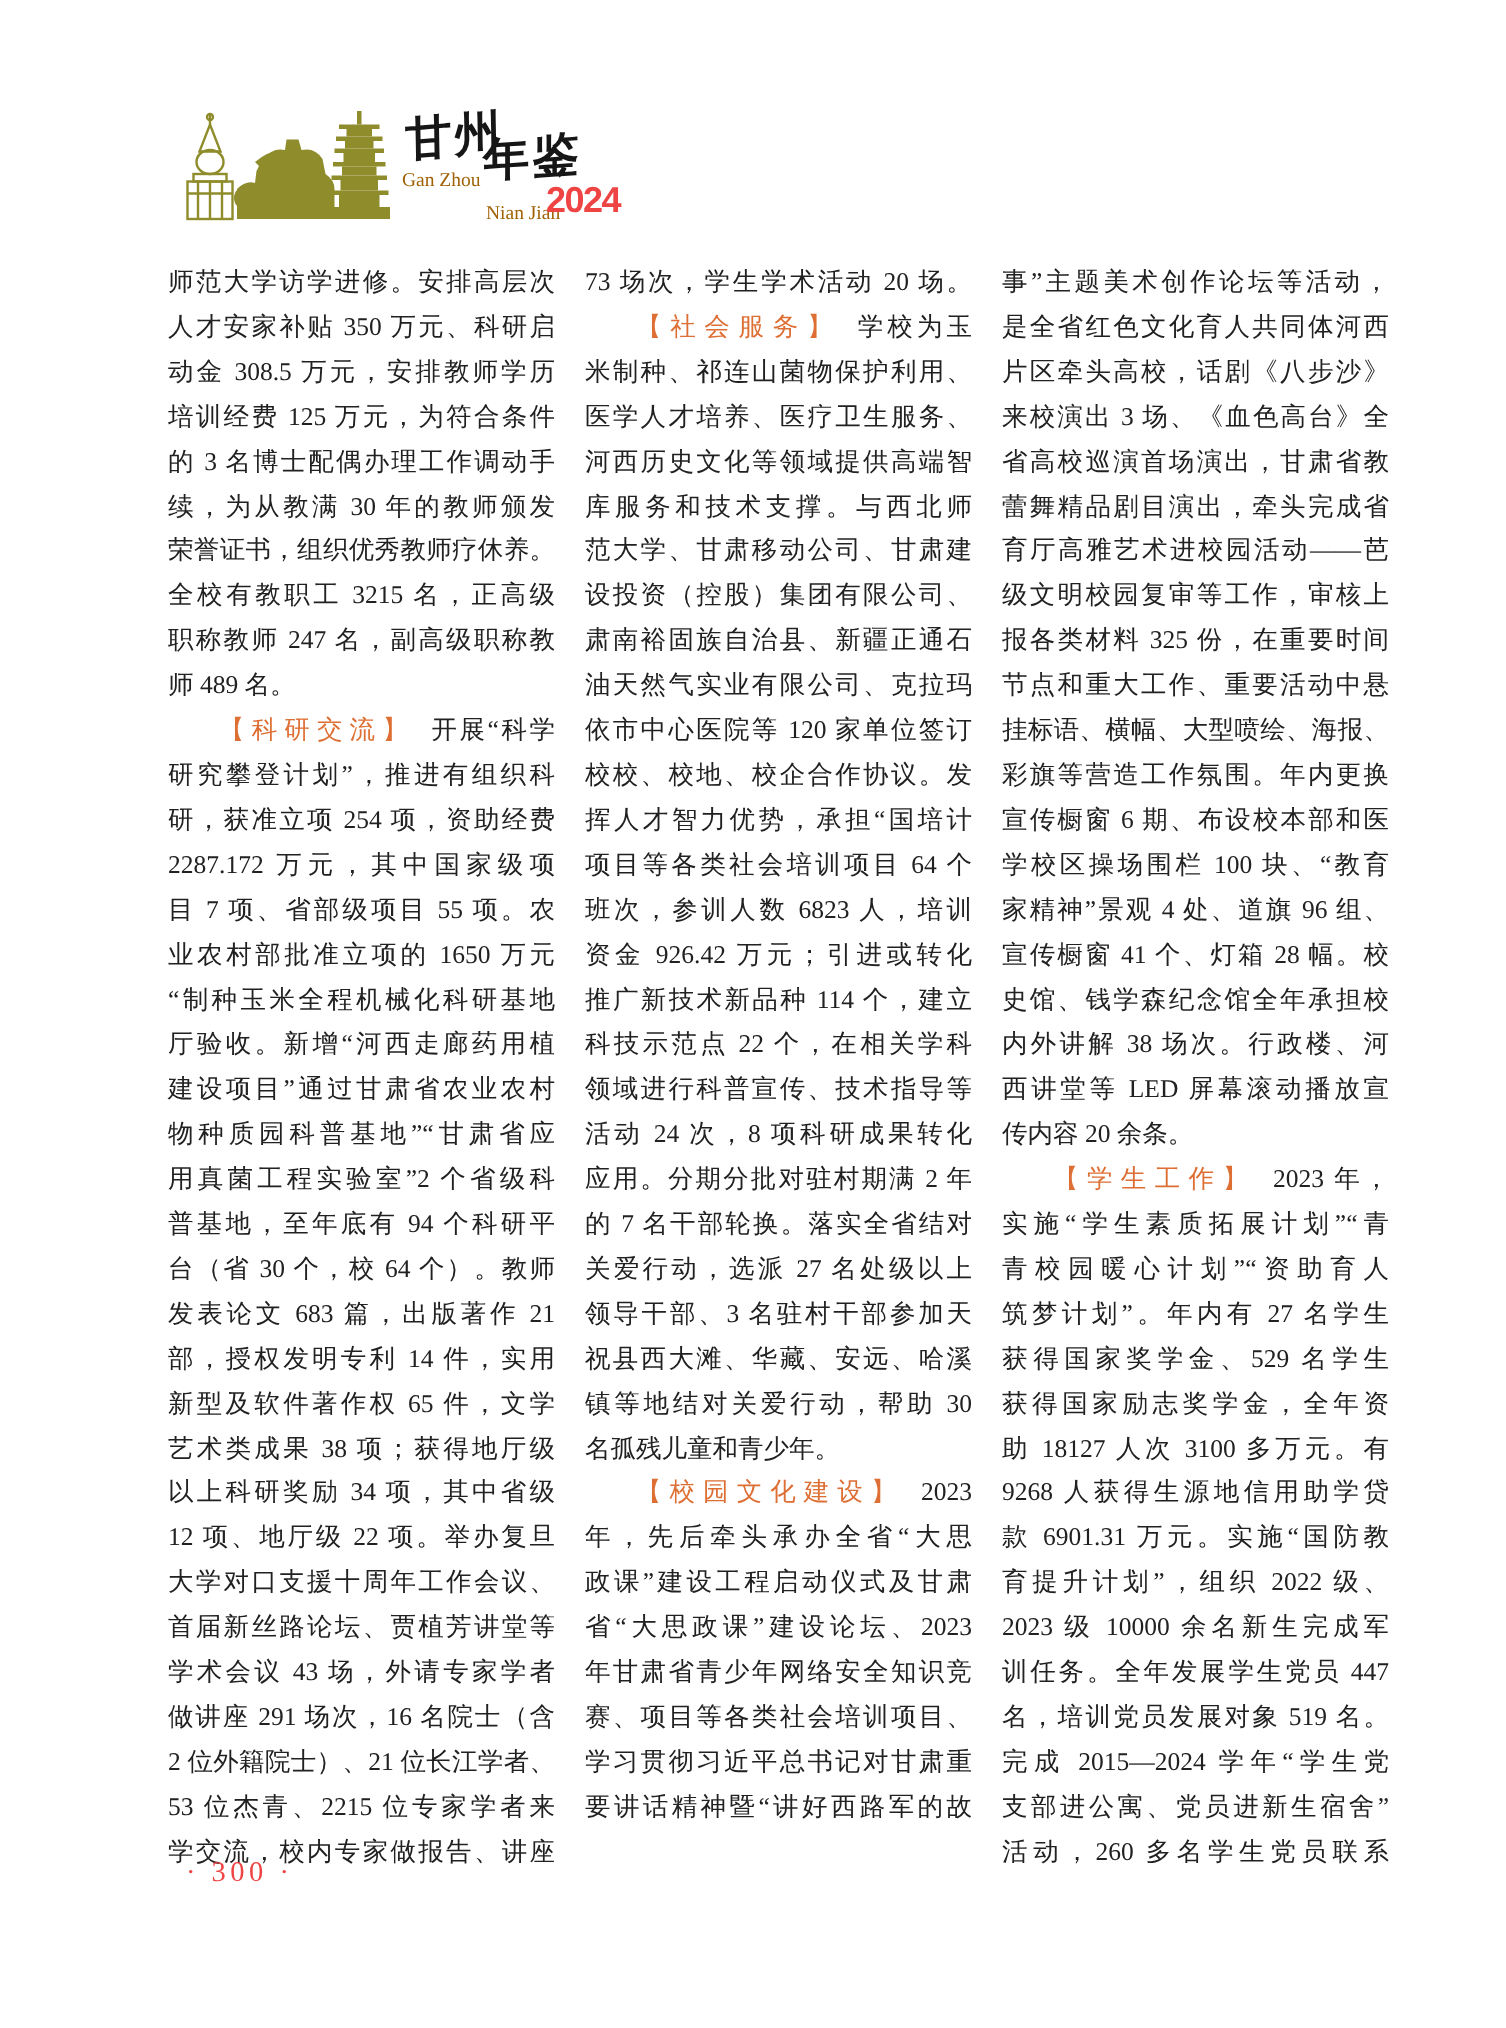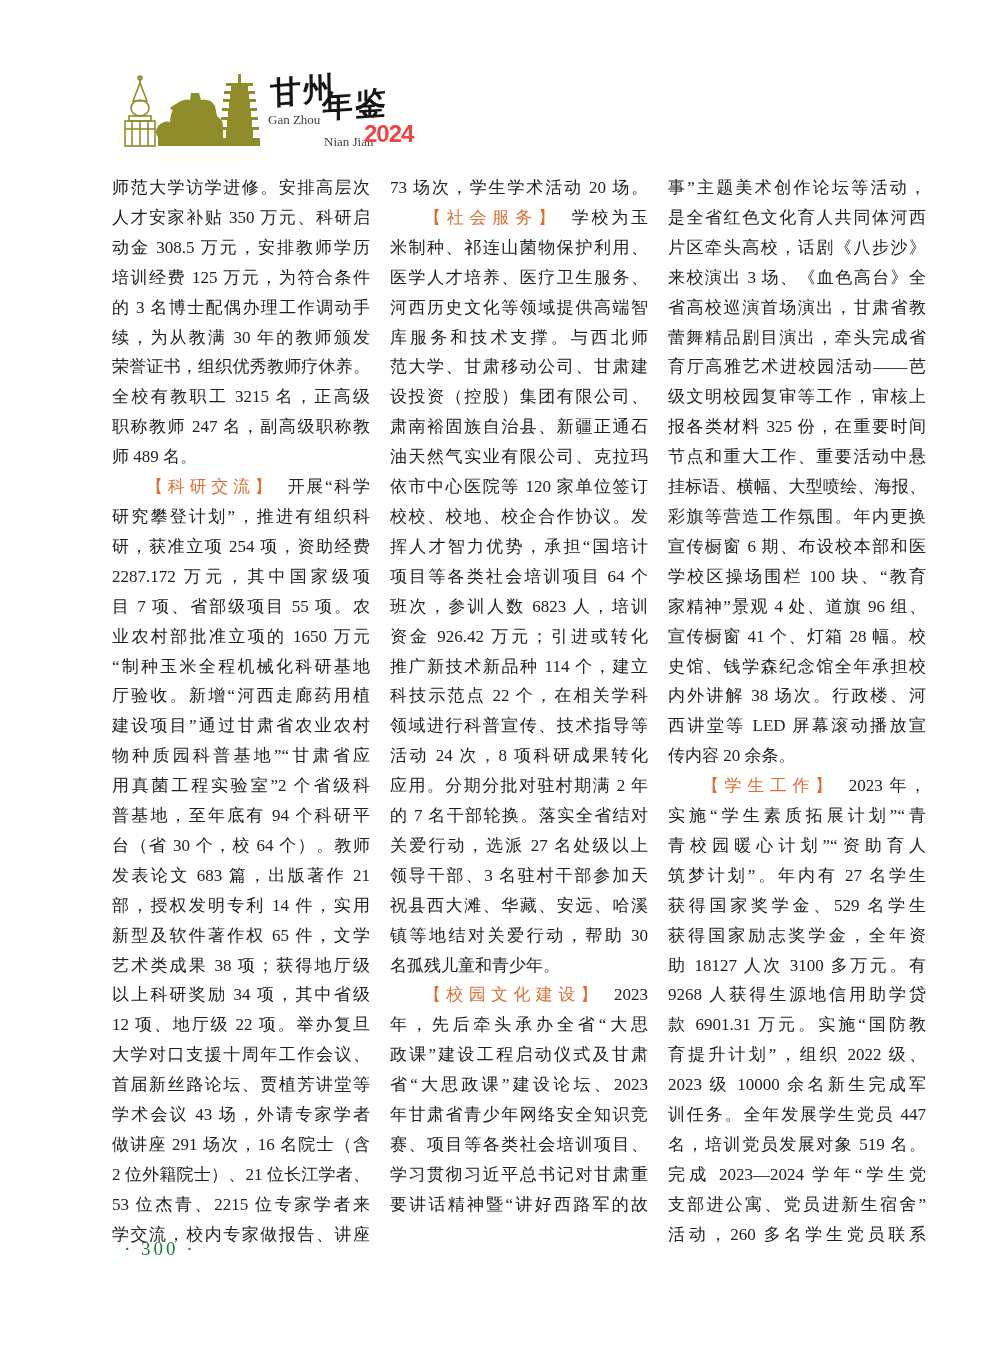--- a/index.html
+++ b/index.html
@@ -14,21 +14,21 @@
   .masthead{position:absolute;left:118px;top:74px;height:78px;display:flex;align-items:flex-start;}
   .skyline{display:block;}
   .logotype{position:relative;width:150px;height:78px;margin-left:8px;}
   .cn1,.cn2{
     position:absolute;font-weight:bold;font-size:31px;color:#161616;
     font-family:"Liberation Serif","DejaVu Serif",serif;letter-spacing:2px;
   }
   .cn1{left:2px;top:-4px;transform:rotate(-5deg) skewX(-4deg);}
   .cn2{left:54px;top:10px;transform:rotate(-4deg) skewX(-4deg);}
   .r1,.r2{
-    position:absolute;font-size:13px;color:#404040;
+    position:absolute;font-size:13px;color:#a16207;
     font-family:"Liberation Serif","DejaVu Serif",serif;
   }
   .r1{left:0px;top:38px;}
   .r2{left:56px;top:60px;}
   .yr{
     position:absolute;left:96px;top:46px;font-size:24px;font-weight:bold;color:#ef4444;
     font-family:"Liberation Sans","DejaVu Sans",sans-serif;letter-spacing:-1px;
   }
 
   
@@ -42,21 +42,21 @@
     text-align:justify;text-align-last:justify;
     text-justify:inter-character;
     color:#212121;
   }
   .ln.end{text-align-last:left;}
   .ln.hline{padding-left:34px;}
   .hdr{color:var(--accent,#de6f34);letter-spacing:0.18em;margin-right:0.65em;}
 
   
   .pageno{
-    position:absolute;left:124px;top:1238px;font-size:19px;color:#15803d;
+    position:absolute;left:124px;top:1238px;font-size:19px;color:#ef4444;
     letter-spacing:3px;
   }
 </style>
 </head>
 <body>
 
 <div class="page">
 
   <header class="masthead">
     <svg class="skyline" width="142" height="76" viewBox="0 0 142 76">
@@ -212,21 +212,21 @@
         <div class="ln">筑梦计划”。年内有 27 名学生</div>
         <div class="ln">获得国家奖学金、529 名学生</div>
         <div class="ln">获得国家励志奖学金，全年资</div>
         <div class="ln">助 18127 人次 3100 多万元。有</div>
         <div class="ln">9268 人获得生源地信用助学贷</div>
         <div class="ln">款 6901.31 万元。实施“国防教</div>
         <div class="ln">育提升计划”，组织 2022 级、</div>
         <div class="ln">2023 级 10000 余名新生完成军</div>
         <div class="ln">训任务。全年发展学生党员 447</div>
         <div class="ln">名，培训党员发展对象 519 名。</div>
-        <div class="ln">完成 2023—2024 学年“学生党</div>
+        <div class="ln">完成 2015—2024 学年“学生党</div>
         <div class="ln">支部进公寓、党员进新生宿舍”</div>
         <div class="ln">活动，260 多名学生党员联系</div>
       </div>
     </main>
 
   <footer class="pageno">· 300 ·</footer>
 
 </div>
 
 </body></html>

